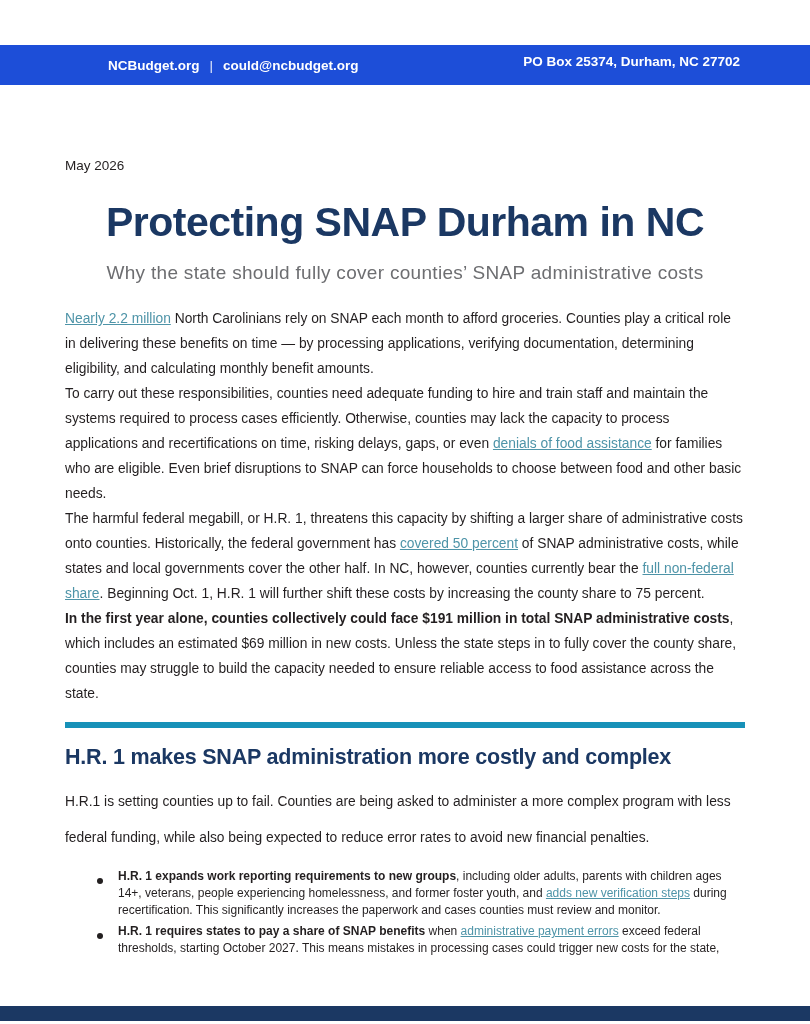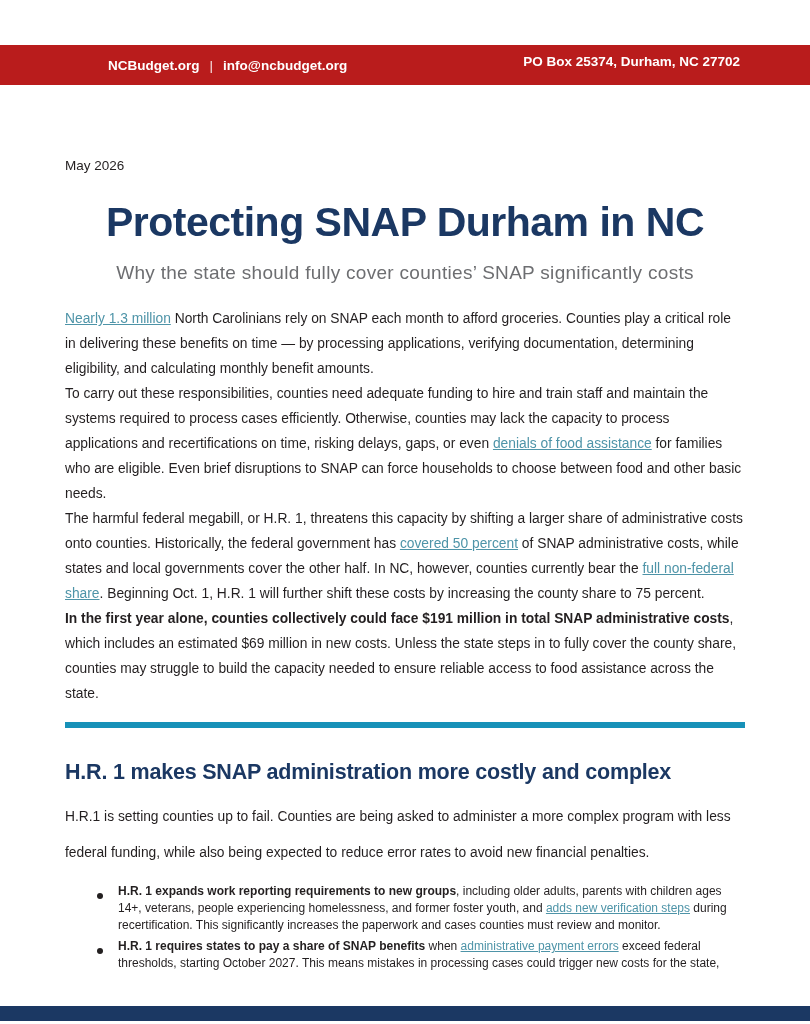--- a/index.html
+++ b/index.html
@@ -6,21 +6,21 @@
   html,body { background:#ffffff; }
   .page {
     position:relative; width:810px; height:1024px; margin:0 auto;
     background:#ffffff; overflow:hidden;
     font-family:"Liberation Sans", sans-serif; color:#231f20;
   }
 
   
   .header-band {
     position:absolute; top:45px; left:0; width:810px; height:40px;
-    background:#b91c1c;
+    background:#1d4ed8;
   }
   .header-left {
     position:absolute; left:108px; top:0; height:40px;
     display:flex; align-items:center; gap:10px;
     color:#ffffff; font-size:13.5px; font-weight:700;
   }
   .header-right {
     position:absolute; right:70px; top:0; height:32px;
     display:flex; align-items:center;
     color:#ffffff; font-size:13.5px; font-weight:700;
@@ -67,21 +67,21 @@
   .para { font-size:13.8px; line-height:25px; text-align:left; }
   .para:first-of-type { margin-top:22px; }
 
   .run-normal { font-weight:400; }
   .run-bold   { font-weight:700; }
   .run-link   { color:#4e94a8; text-decoration:underline; cursor:pointer; }
 
   .divider { margin-top:16px; width:680px; height:6px; background:#1791b8; }
 
   .section-heading {
-    margin-top:32px; font-size:21.5px; font-weight:700; color:#1b3863;
+    margin-top:17px; font-size:21.5px; font-weight:700; color:#1b3863;
     letter-spacing:-0.2px;
   }
   .section-intro { margin-top:14px; font-size:13.8px; line-height:36px; }
 
   .bullet-list { margin-top:12px; list-style:none; }
   .bullet-list li {
     position:relative; padding-left:53px; font-size:12px; line-height:17px;
     margin-top:4px;
   }
   .bullet-list li::before {
@@ -97,35 +97,35 @@
 </style>
 </head>
 <body>
 
 <div class="page">
 
   <div class="header-band">
     <div class="header-left">
       <span>NCBudget.org</span>
       <span class="header-sep">|</span>
-      <span>info@ncbudget.org</span>
+      <span>could@ncbudget.org</span>
     </div>
     <div class="header-right">
       <span>PO Box 25374, Durham, NC 27702</span>
     </div>
   </div>
 
 
   <div class="content">
     <div class="doc-date">May 2026</div>
 
     <h1 class="doc-title">Protecting SNAP Durham in NC</h1>
-    <div class="doc-subtitle">Why the state should fully cover counties’ SNAP significantly costs</div>
+    <div class="doc-subtitle">Why the state should fully cover counties’ SNAP administrative costs</div>
 
-    <p class="para"><span class="run-link">Nearly 1.3 million</span><span class="run-normal"> North Carolinians rely on SNAP each month to afford groceries. Counties play a critical role in delivering these benefits on time — by processing applications, verifying documentation, determining eligibility, and calculating monthly benefit amounts.</span></p>
+    <p class="para"><span class="run-link">Nearly 2.2 million</span><span class="run-normal"> North Carolinians rely on SNAP each month to afford groceries. Counties play a critical role in delivering these benefits on time — by processing applications, verifying documentation, determining eligibility, and calculating monthly benefit amounts.</span></p>
     <p class="para"><span class="run-normal">To carry out these responsibilities, counties need adequate funding to hire and train staff and maintain the systems required to process cases efficiently. Otherwise, counties may lack the capacity to process applications and recertifications on time, risking delays, gaps, or even </span><span class="run-link">denials of food assistance</span><span class="run-normal"> for families who are eligible. Even brief disruptions to SNAP can force households to choose between food and other basic needs.</span></p>
     <p class="para"><span class="run-normal">The harmful federal megabill, or H.R. 1, threatens this capacity by shifting a larger share of administrative costs onto counties. Historically, the federal government has </span><span class="run-link">covered 50 percent</span><span class="run-normal"> of SNAP administrative costs, while states and local governments cover the other half. In NC, however, counties currently bear the </span><span class="run-link">full non-federal share</span><span class="run-normal">. Beginning Oct. 1, H.R. 1 will further shift these costs by increasing the county share to 75 percent.</span></p>
     <p class="para"><span class="run-bold">In the first year alone, counties collectively could face $191 million in total SNAP administrative costs</span><span class="run-normal">, which includes an estimated $69 million in new costs. Unless the state steps in to fully cover the county share, counties may struggle to build the capacity needed to ensure reliable access to food assistance across the state.</span></p>
 
     <div class="divider"></div>
 
     <h2 class="section-heading">H.R. 1 makes SNAP administration more costly and complex</h2>
     <p class="section-intro">H.R.1 is setting counties up to fail. Counties are being asked to administer a more complex program with less federal funding, while also being expected to reduce error rates to avoid new financial penalties.</p>
 
     <ul class="bullet-list">

